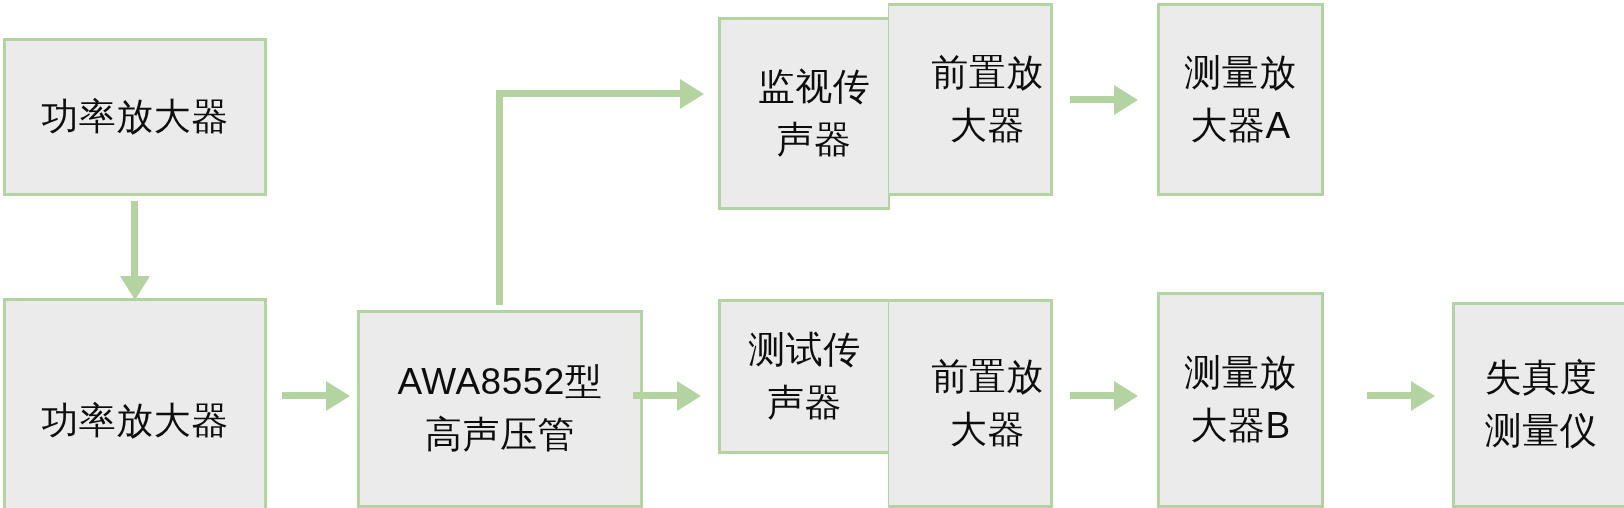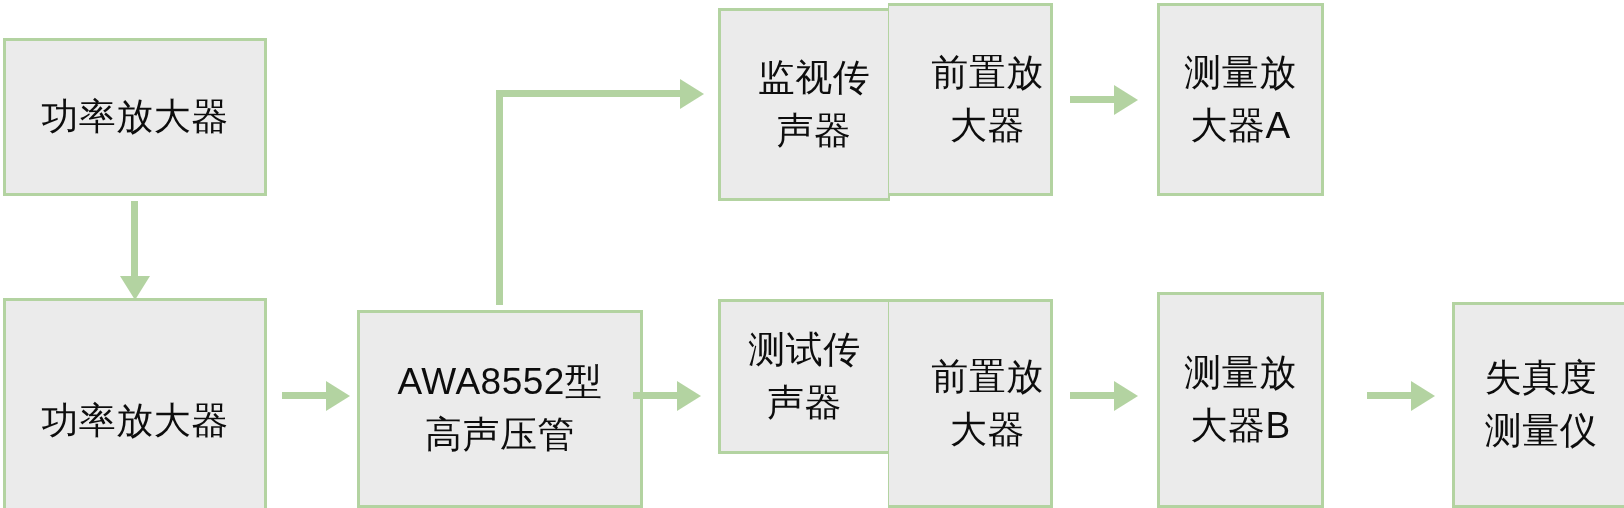--- a/index.html
+++ b/index.html
@@ -66,21 +66,21 @@
 
 <div id="canvas">
 
   <div class="node" style="left:3px; top:38px; width:264px; height:158px;">功率放大器</div>
 
   <div class="node" style="left:3px; top:298px; width:264px; height:246px;">功率放大器</div>
 
   <div class="node" style="left:357px; top:310px; width:286px; height:198px;">AWA8552型
 高声压管</div>
 
-  <div class="node pair-left" style="left:718px; top:8px; width:172px; height:193px;padding-left:19px;">监视传
+  <div class="node pair-left" style="left:718px; top:17px; width:172px; height:193px;padding-left:19px;">监视传
 声器</div>
 
   <div class="node pair-right" style="left:888px; top:3px; width:165px; height:193px;">前置放
 大器</div>
 
   <div class="node" style="left:1157px; top:3px; width:167px; height:193px;">测量放
 大器A</div>
 
   <div class="node pair-left" style="left:718px; top:299px; width:172px; height:155px;">测试传
 声器</div>

